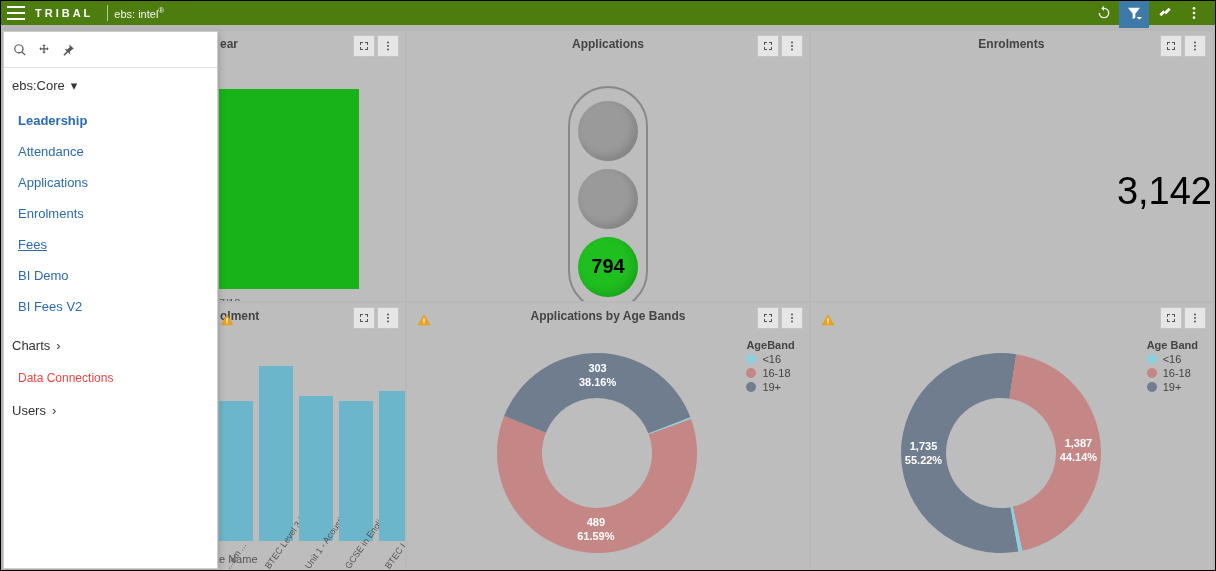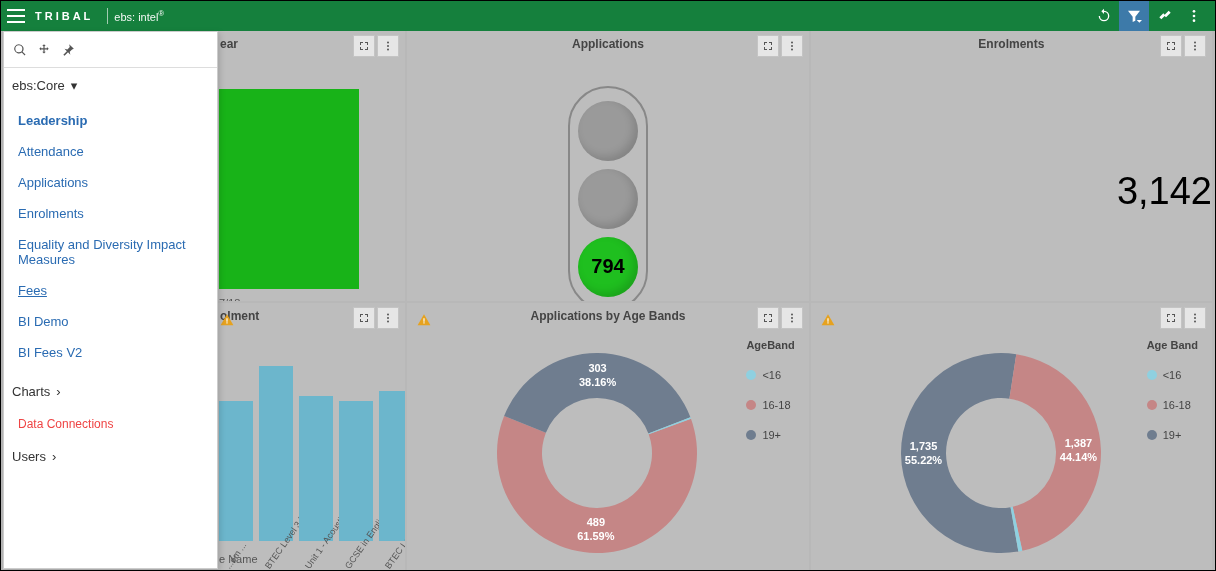--- a/index.html
+++ b/index.html
@@ -1,19 +1,19 @@
 <!DOCTYPE html>
 <html><head>
 <meta charset="utf-8">
 <style>
   html,body{margin:0;padding:0;font-family:Arial,Helvetica,sans-serif;font-size:12px;color:#333;background:#b8b8b8;}
   *{box-sizing:border-box;}
   .root{width:1216px;height:571px;position:relative;background:#b8b8b8;border:1px solid #000;overflow:hidden;}
   
-  .topbar{height:30px;background:#15803d;display:flex;align-items:center;color:#fff;padding:4px 6px;}
+  .topbar{height:24px;background:#4d7c0f;display:flex;align-items:center;color:#fff;padding:4px 6px;}
   .topbar .hamb{width:18px;height:14px;margin-right:10px;display:inline-flex;flex-direction:column;justify-content:space-between;cursor:pointer;}
   .topbar .hamb span{display:block;height:2px;background:#fff;}
   .topbar .brand{font-weight:bold;letter-spacing:3px;font-size:11px;margin-right:8px;}
   .topbar .divider{height:16px;width:1px;background:#fff;opacity:.6;margin:0 6px;}
   .topbar .subtitle{font-size:11px;opacity:.95;}
   .topbar .sup{font-size:8px;vertical-align:super;}
   .topbar .spacer{flex:1;}
   .topbar .tbtn{width:30px;height:30px;display:flex;align-items:center;justify-content:center;cursor:pointer;}
   .topbar .tbtn.active{background:#3d7aa9;}
   .topbar svg{width:16px;height:16px;fill:#fff;}
@@ -50,21 +50,21 @@
   .bignum{position:absolute;left:0;right:0;top:50%;transform:translateY(-50%);text-align:right;font-size:38px;color:#000;margin-top:25px;}
   
   .bars{position:absolute;left:215px;top:60px;right:6px;bottom:30px;}
   .bars .bar{position:absolute;bottom:0;width:34px;background:#6cb6cc;}
   .bars .blbl{position:absolute;bottom:-34px;font-size:9px;color:#555;transform:rotate(-55deg);transform-origin:top left;white-space:nowrap;}
   .bars-axis{position:absolute;left:215px;bottom:6px;font-size:11px;color:#555;}
   
   .donut-wrap{position:absolute;left:80px;top:40px;}
   .legend{position:absolute;right:14px;top:36px;font-size:11px;color:#444;}
   .legend .lt{font-weight:bold;}
-  .legend .lrow{display:flex;align-items:center;gap:6px;margin:18px 0;}
+  .legend .lrow{display:flex;align-items:center;gap:6px;margin:2px 0;}
   .legend .sw{width:10px;height:10px;border-radius:50%;}
   .dlabel{font-size:11px;fill:#fff;font-weight:bold;}
 </style>
 </head>
 <body>
 <div class="root">
 
 <div class="topbar">
   <div class="hamb">
         <span></span>
@@ -312,21 +312,20 @@
   </div>
   <div class="grp-head">
     <span>ebs:Core</span>
     <span class="chev">▾</span>
   </div>
   <div class="grp-children" id="nav-items">
         <div class="nav-item active">Leadership</div>
         <div class="nav-item">Attendance</div>
         <div class="nav-item">Applications</div>
         <div class="nav-item">Enrolments</div>
-        <div class="nav-item">Equality and Diversity Impact Measures</div>
         <div class="nav-item underline">Fees</div>
         <div class="nav-item">BI Demo</div>
         <div class="nav-item">BI Fees V2</div>
       </div>
   <div id="nav-sections">
         <div class="grp-head">
           <span>Charts</span> 
           <span class="chev">›</span>
         </div>
         <div class="single-link"><span>Data Connections</span></div>

